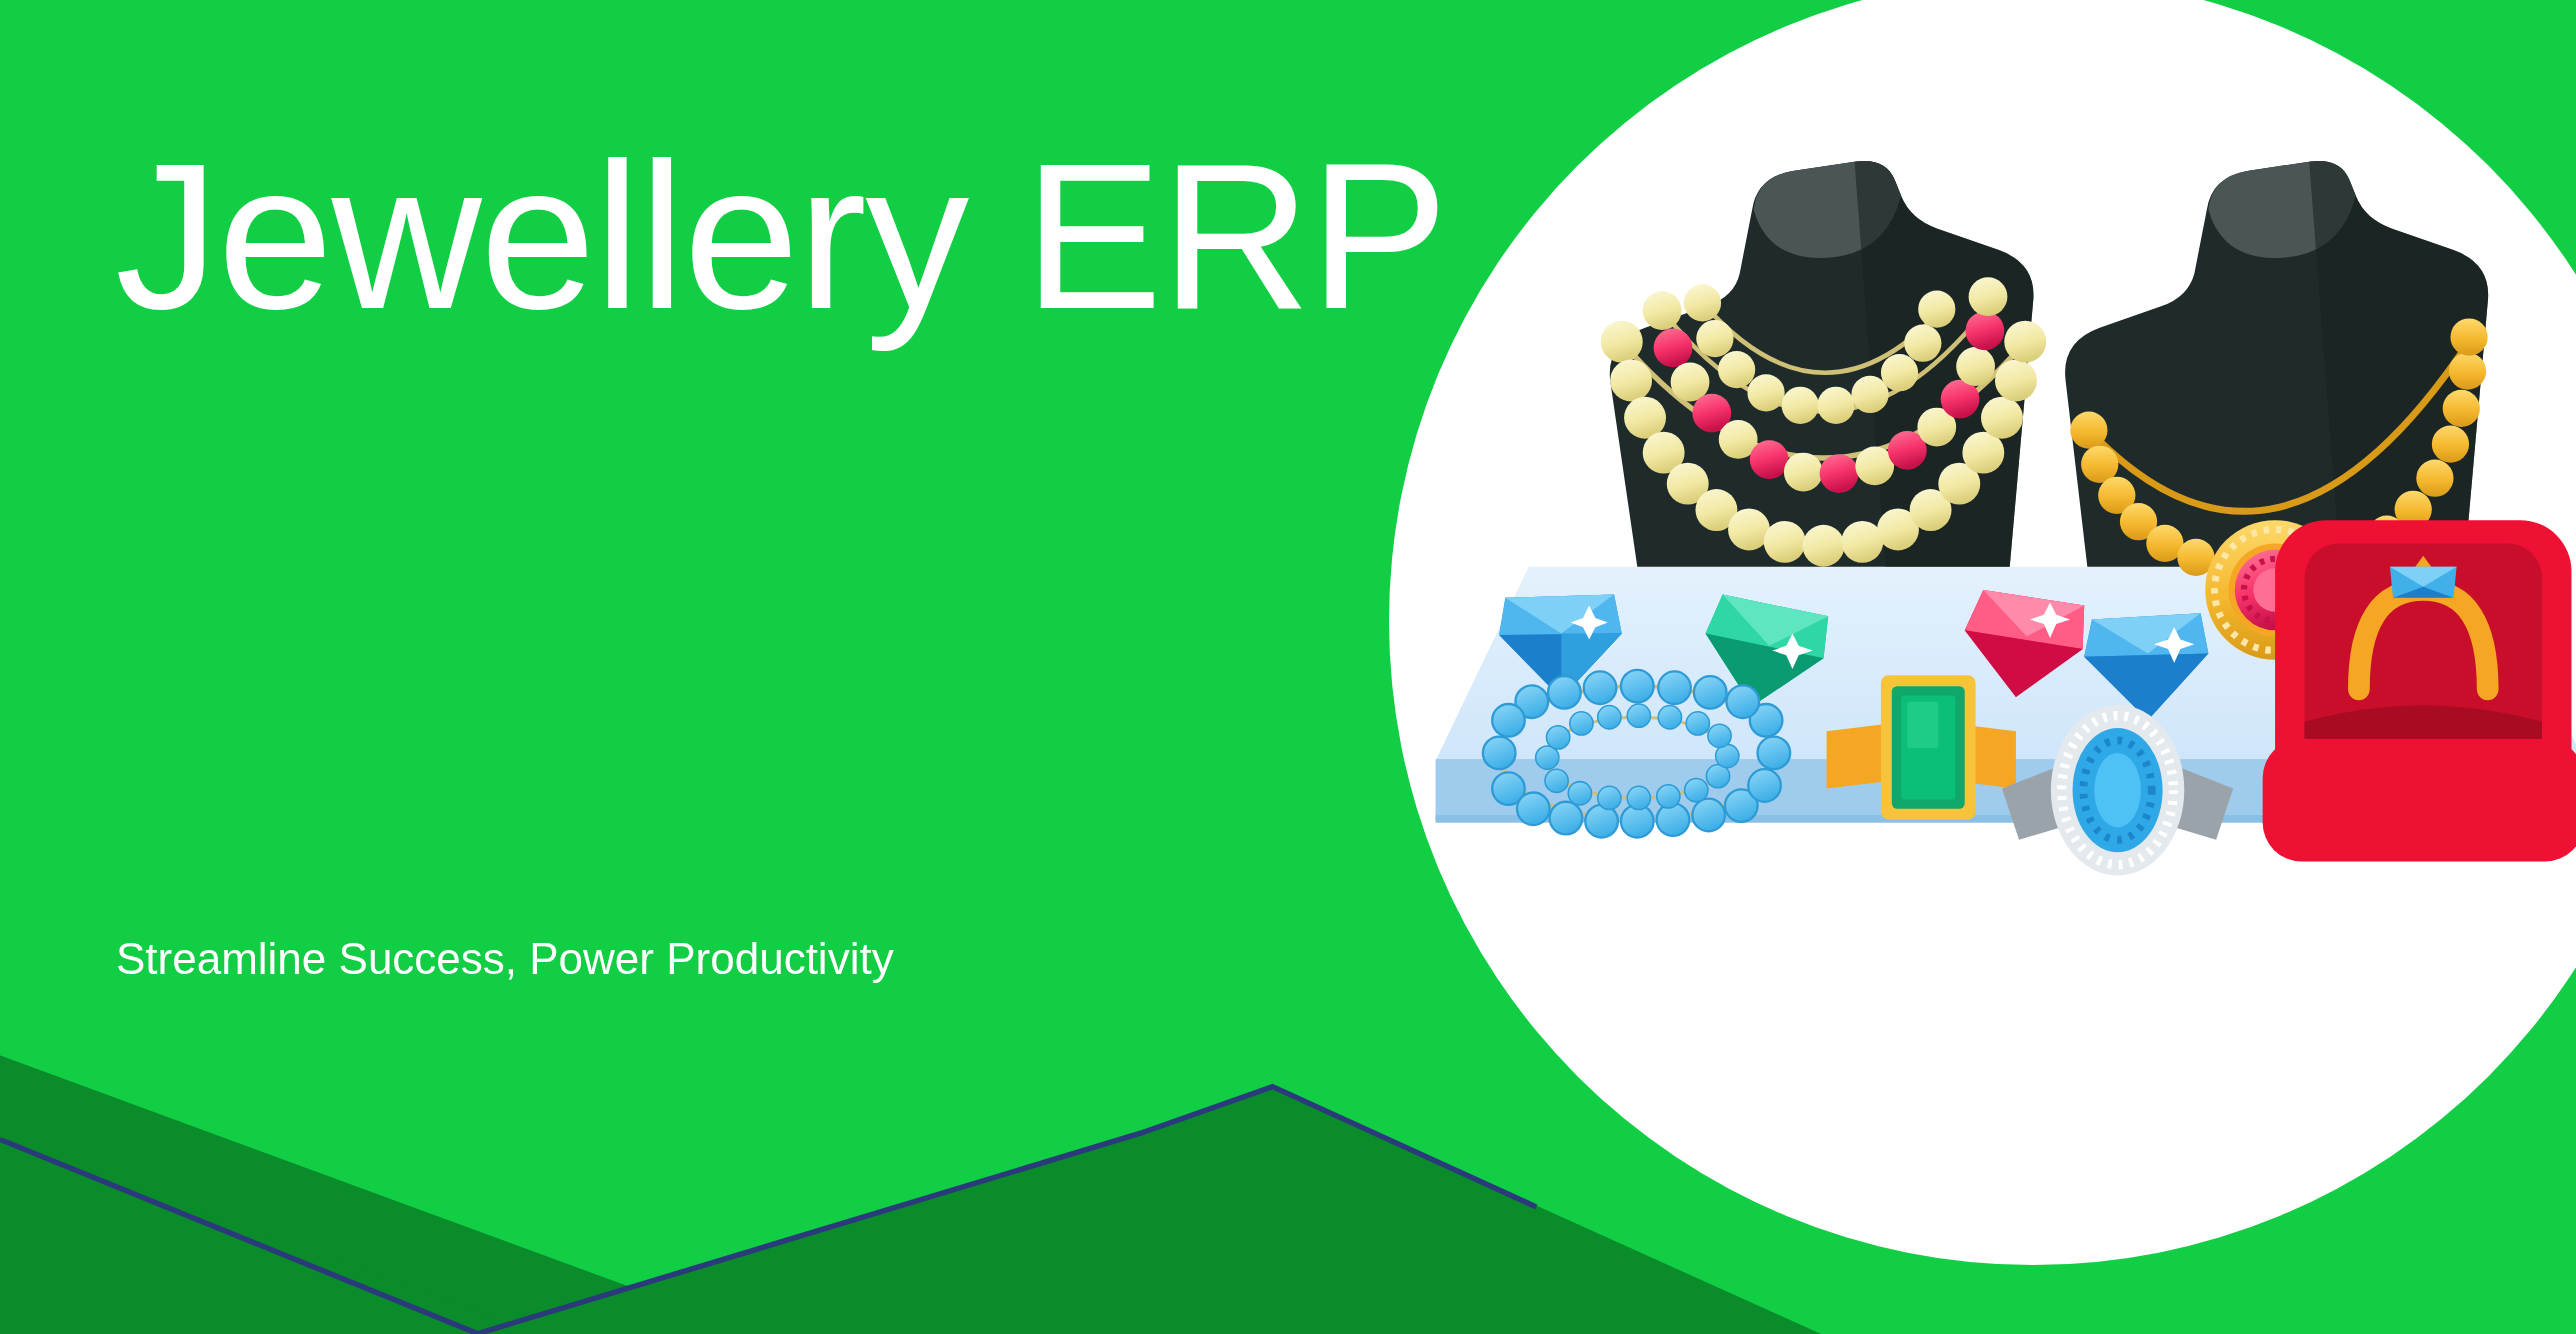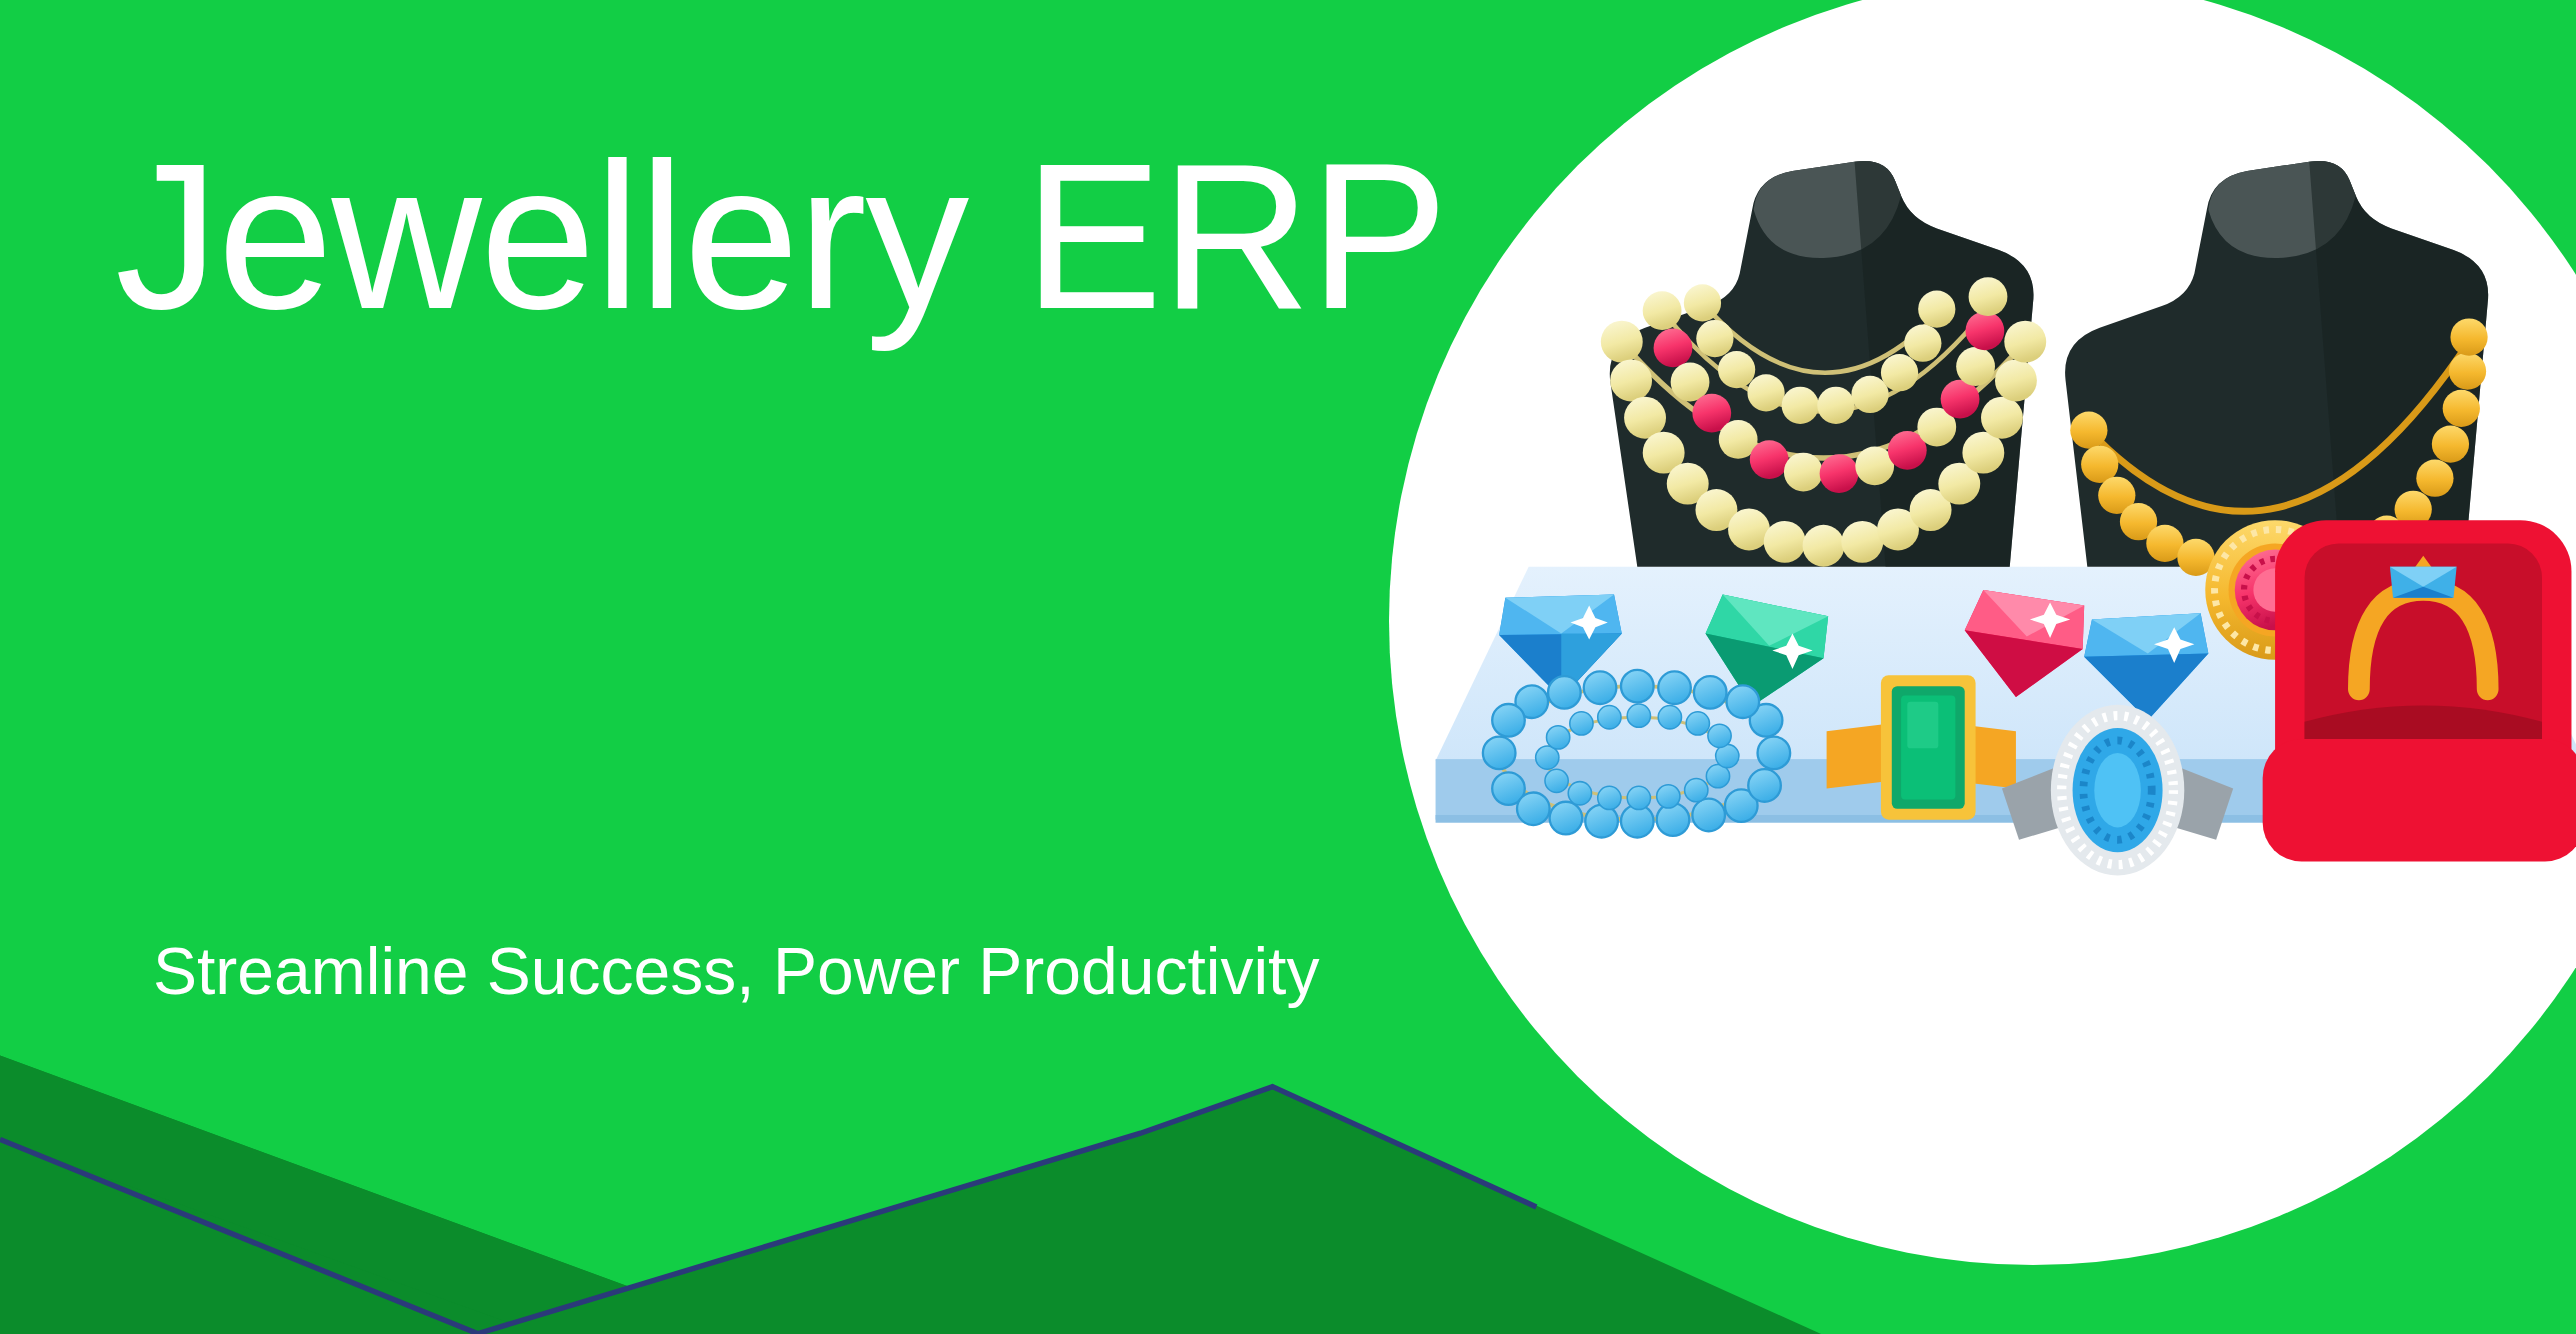--- a/index.html
+++ b/index.html
@@ -40,27 +40,26 @@
     font-size:208px;
     line-height:1.0;
     font-weight:400;
     color:#FFFFFF;
     letter-spacing:-1.6px;
     white-space:nowrap;
   }
   .subtitle {
     position:absolute;
     left:116px; top:919px;
-    font-size:66px;
+    font-size:44px;
     line-height:1.1;
     font-weight:400;
     color:#FFFFFF;
     letter-spacing:0px;
     white-space:nowrap;
-    margin-left:37px;
   }
   
   .illustration {
     position:absolute;
     left:0; top:0;
     width:1288px; height:1288px;
   }
   svg { display:block; }
 </style>
 </head>

